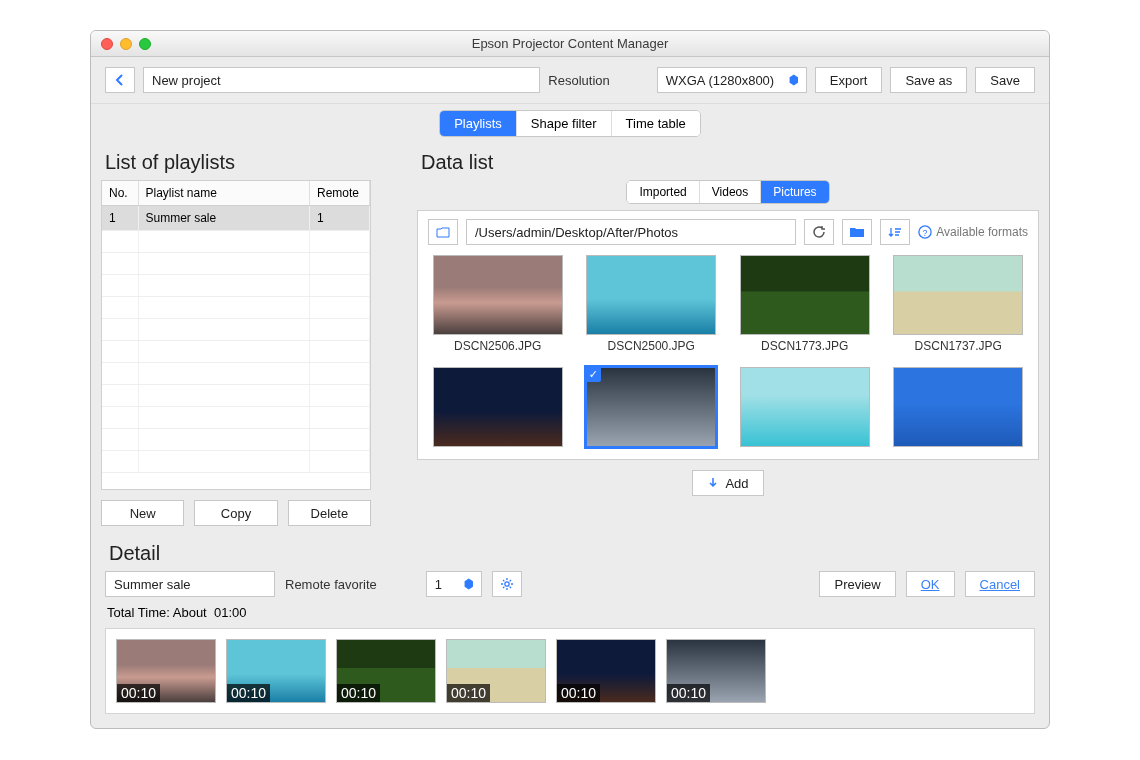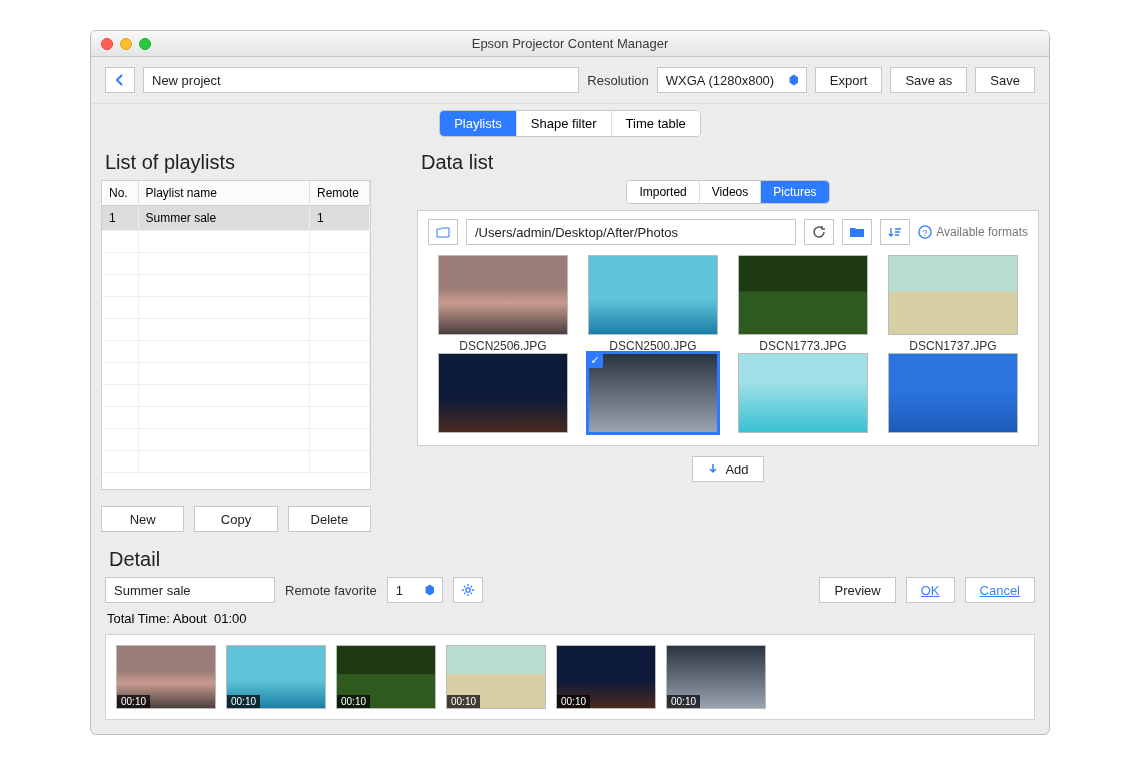--- a/index.html
+++ b/index.html
@@ -11,21 +11,21 @@
 .tl-close { background:#ff5f57; border:1px solid #e1483f; }
 .tl-min { background:#ffbd2e; border:1px solid #e0a127; }
 .tl-max { background:#28c940; border:1px solid #1dad2a; }
 .titlebar-title { position:absolute; left:0; right:0; text-align:center; font-size:13px; color:#3a3a3a; pointer-events:none; }
 
 .toolbar { display:flex; align-items:center; gap:8px; padding:10px 14px; background:#ececec; border-bottom:1px solid #dcdcdc; }
 .btn, .input, .select { background:#fff; border:1px solid #c7c7c7; border-radius:0; font-size:13px; color:#222; height:26px; }
 .btn { padding:0 14px; cursor:pointer; display:inline-flex; align-items:center; justify-content:center; }
 .btn.icon { width:30px; padding:0; }
 .input { padding:0 8px; }
-.select { padding:0 8px; position:relative; display:inline-flex; align-items:center; min-width:150px; }
+.select { padding:0 8px; position:relative; display:inline-flex; align-items:center; min-width:150px;margin-left:39px; }
 .select::after { content:""; position:absolute; right:5px; top:5px; width:14px; height:14px; background:#2f7bff; border-radius:3px;
   clip-path: polygon(20% 30%, 50% 10%, 80% 30%, 80% 70%, 50% 90%, 20% 70%); }
 .back-btn svg { width:10px; height:12px; }
 
 .segmented { display:flex; border:1px solid #c7c7c7; border-radius:5px; overflow:hidden; background:#fff; }
 .segmented .seg { padding:5px 14px; font-size:13px; background:#fff; border-right:1px solid #dcdcdc; cursor:pointer; }
 .segmented .seg:last-child { border-right:none;text-align:center; }
 .segmented .seg.active { background:#2f7bff; color:#fff; }
 .segmented.small .seg { padding:4px 12px; font-size:12px; }
 
@@ -34,48 +34,48 @@
 .panel-title { font-size:20px; margin:2px 0 6px 4px; color:#222; }
 
 
 .left { width:270px; }
 .playlist-table { border:1px solid #cfcfcf; background:#fff; height:310px; overflow:auto; }
 .playlist-table table { width:100%; border-collapse:collapse; font-size:12px; }
 .playlist-table th { text-align:left; padding:5px 7px; border-bottom:1px solid #d0d0d0; border-right:1px solid #e0e0e0; font-weight:400; background:#fbfbfb; }
 .playlist-table td { padding:5px 7px; border-bottom:1px solid #eee; border-right:1px solid #f0f0f0; }
 tr.empty td { height:22px; }
 .playlist-table tr.selected td { background:#dcdcdc; }
-.left-buttons { display:flex; gap:10px; margin-top:16px; }
+.left-buttons { display:flex; gap:10px; margin-top:10px; }
 .left-buttons .btn { flex:1; }
 
 
 .right { flex:1;padding-left:36px; }
 .dl-tabs { display:flex; justify-content:center; margin-bottom:6px; }
 .dl-box { border:1px solid #cfcfcf; background:#fff; padding:8px 10px 12px 10px; }
 .pathbar { display:flex; align-items:center; gap:8px; margin-bottom:10px; }
 .pathbar .input { flex:1; }
 .avail { color:#777; font-size:12px; margin-left:auto; display:flex; align-items:center; gap:4px; }
 .avail svg { width:14px; height:14px; }
-.thumbs { display:grid; grid-template-columns:repeat(4,1fr); }
+.thumbs { display:grid; grid-template-columns:repeat(4,1fr); gap:14px; }
 .thumb { display:flex; flex-direction:column; align-items:center; gap:4px; }
 .thumb .pic { width:130px; height:80px; background:#888; border:1px solid #bbb; position:relative; }
 .thumb.selected .pic { outline:3px solid #2f7bff; outline-offset:-1px; }
 .thumb.selected .pic::before { content:"✓"; position:absolute; top:-2px; left:-2px; width:16px; height:16px; background:#2f7bff; color:#fff; font-size:11px; display:flex; align-items:center; justify-content:center; border-radius:2px; }
 .thumb .name { font-size:12px; color:#333; }
 .add-row { display:flex; justify-content:center; margin-top:10px; }
 .add-row .btn svg { margin-right:6px; }
 
 
 .detail { padding:4px 14px 14px 14px; }
 .detail-row { display:flex; align-items:center; gap:10px; margin-bottom:8px; }
 .detail-row .spacer { flex:1; }
 .btn.disabled { color:#3b82f6; cursor:default;text-decoration:underline; }
 .timeline { display:flex; gap:10px; background:#fff; border:1px solid #d4d4d4; padding:10px; overflow-x:auto; }
 .tthumb { width:100px; height:64px; position:relative; background:#777; border:1px solid #bbb; flex-shrink:0; }
-.tthumb .dur { position:absolute; left:0; bottom:0; background:rgba(0,0,0,.7); color:#fff; font-size:10px; padding:1px 4px; }
+.tthumb .dur { position:absolute; left:0; bottom:0; background:rgba(0,0,0,.7); color:#fff; font-size:14px; padding:1px 4px; }
 
 
 .pic.sunset { background:linear-gradient(#9b7b77 40%, #c99b90 60%, #4a3f3e); }
 .pic.sea { background:linear-gradient(#5ec5d8 55%, #1a7fa6); }
 .pic.grass { background:linear-gradient(#1d3a12 45%, #2e5a1e 46%, #2e5a1e); }
 .pic.sand { background:linear-gradient(#b8decf 45%, #d9cfa4 46%); }
 .pic.palm { background:linear-gradient(#0d1a3a 55%, #4a2a1e); }
 .pic.clouds { background:linear-gradient(#2a3340, #9aa4b1); }
 .pic.teal { background:linear-gradient(#a0e0e6 35%, #39c2d4); }
 .pic.bluesea { background:linear-gradient(#2c74e0 45%, #1e5bb8); }

